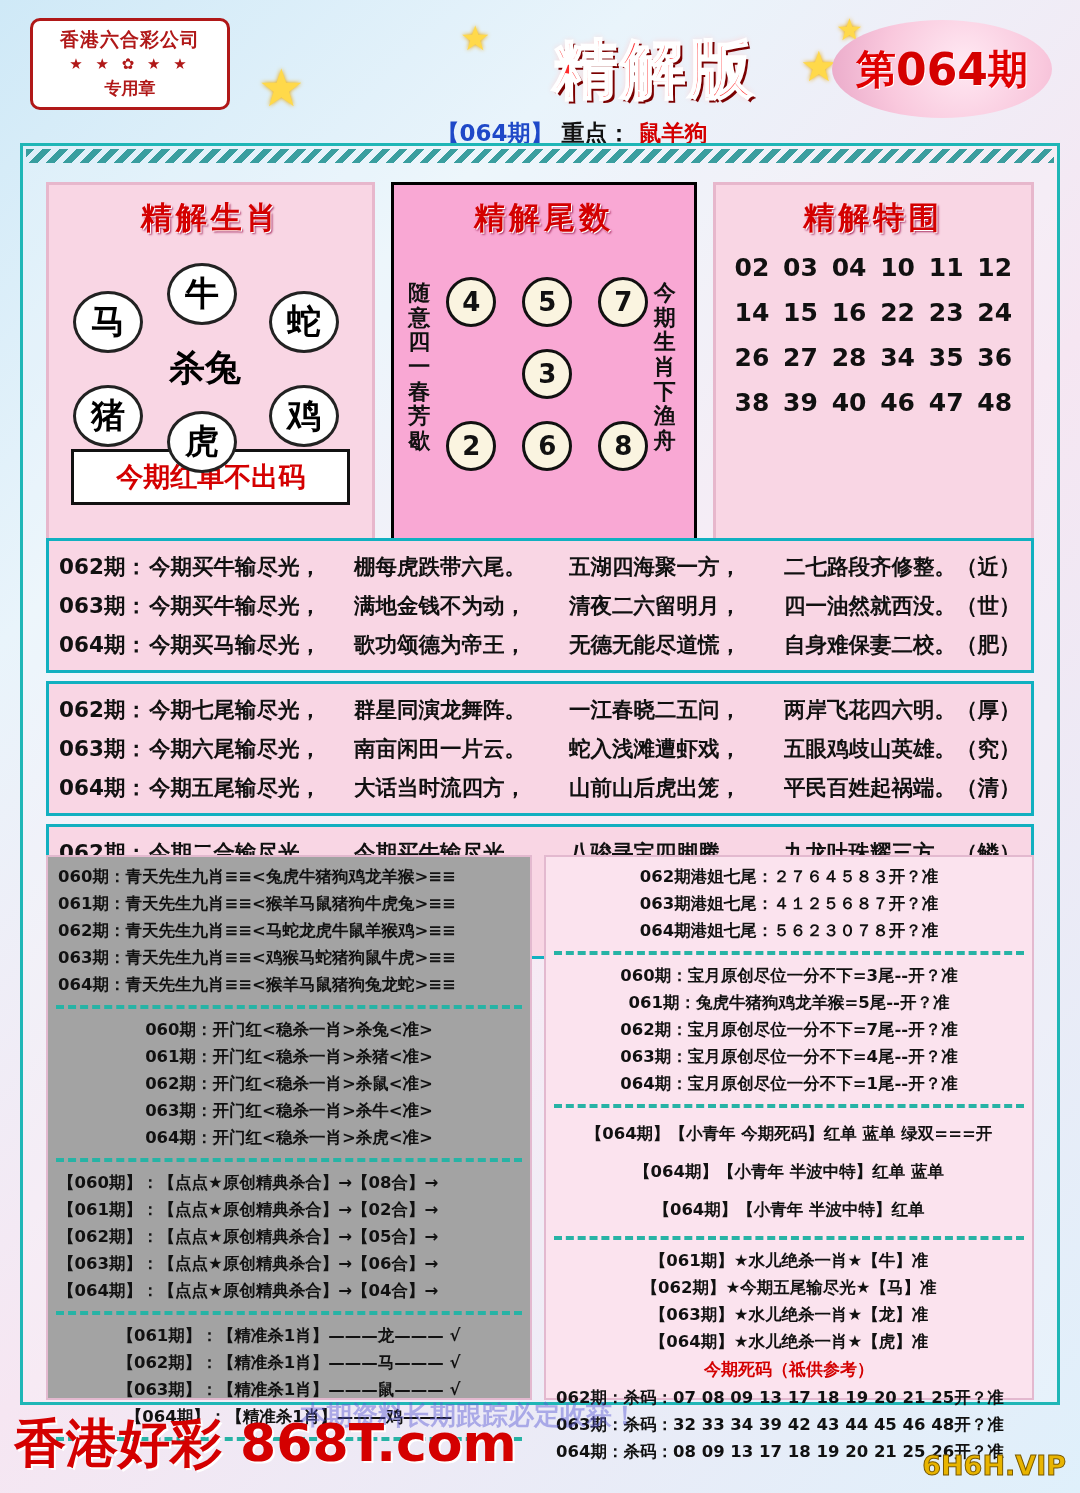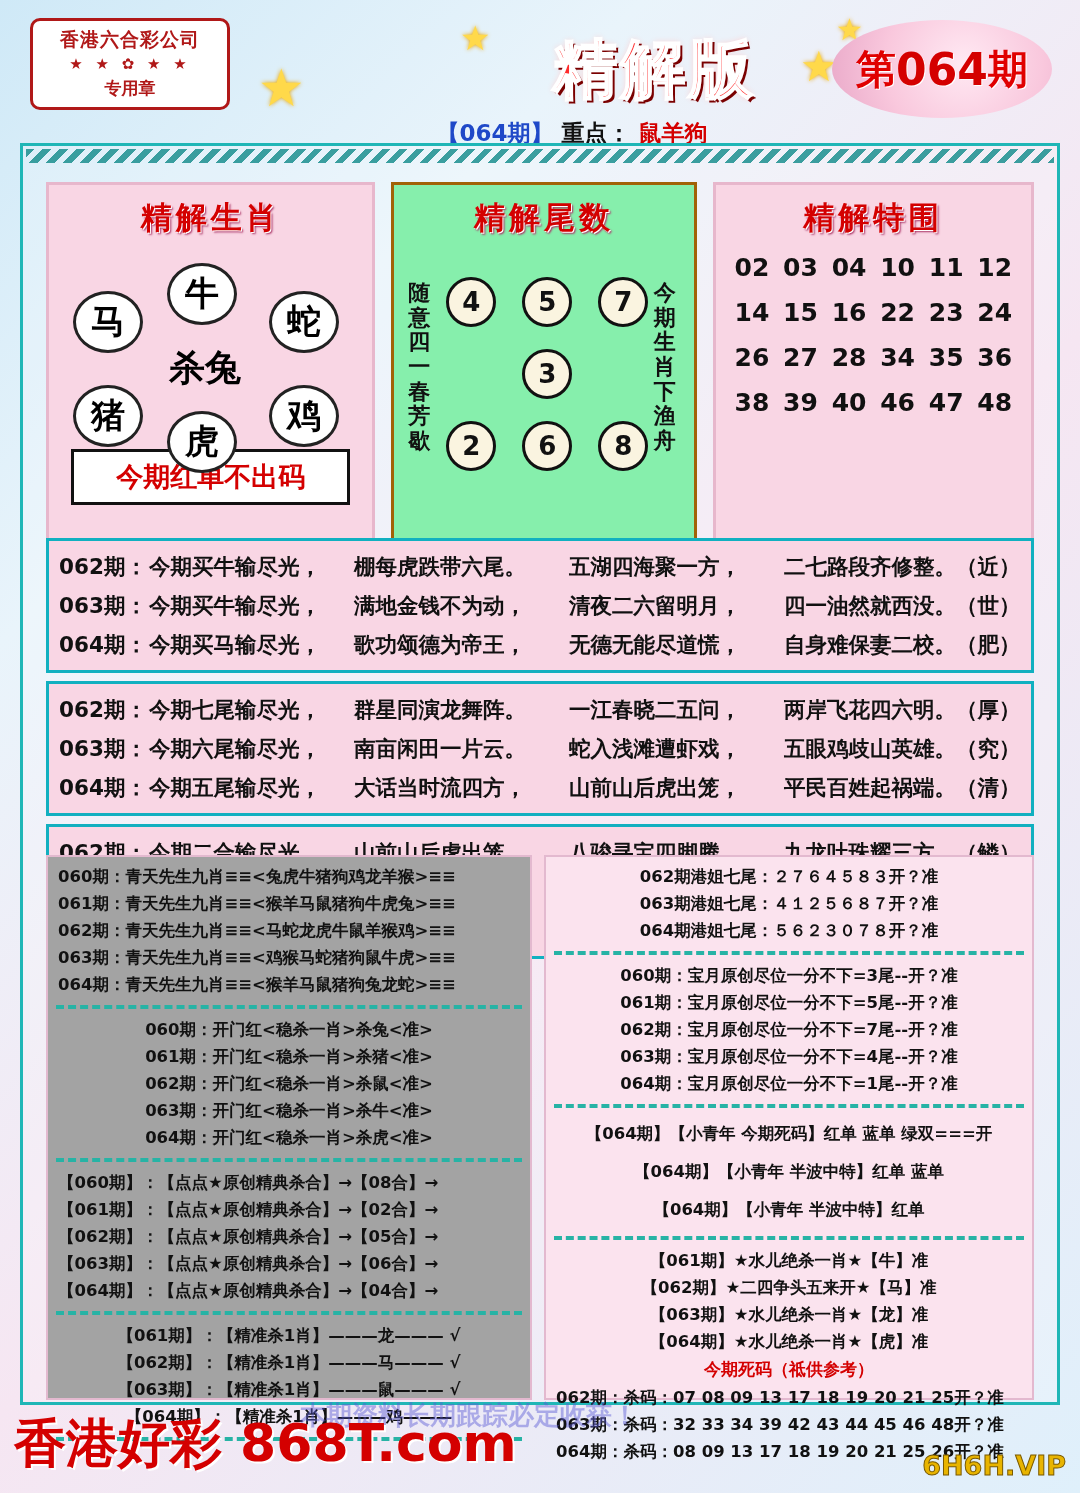--- a/index.html
+++ b/index.html
@@ -55,21 +55,21 @@
     position:absolute; left:26px; top:149px; width:1028px; height:14px;
     background:
       repeating-linear-gradient(135deg,#1b8f8f 0 6px, transparent 6px 12px);
     opacity:.85;
   }
 
   
   .panels{position:absolute; left:46px; top:182px; width:988px; height:424px; display:flex; gap:16px;}
   .panel{position:relative; border:3px solid #d8d8d8;}
   .p1{width:330px; background:#f9d6e4; border:3px solid #e7b7cc;}
-  .p2{width:306px; background:#86efac; border:3px solid #a16207;}
+  .p2{width:306px; background:#f9a8d4; border:3px solid #000000;}
   .p3{width:322px; background:#f9d6e4; border:3px solid #e7b7cc;}
   .ph{
     text-align:center; font-size:31px; font-weight:bold; color:#d40000;
     margin-top:12px; letter-spacing:4px;
     text-shadow:1px 1px 0 #fff, 2px 2px 2px #a36;
   }
   .ph2{color:#d40000;}
   .zodiac-wrap{position:relative; height:200px; margin-top:6px;}
   .zd{
     position:absolute; width:70px; height:62px; border:3px solid #222; border-radius:50%;
@@ -282,21 +282,21 @@
         <span class="c2">大话当时流四方，</span>
         <span class="c3">山前山后虎出笼，</span>
         <span class="c4">平民百姓起祸端。（清）</span>
       </div>
     </div>
 
     <div class="vblock">
       <div class="vrow">
         <span class="lbl">062期：</span>
         <span class="c1">今期二合输尽光，</span>
-        <span class="c2">山前山后虎出笼。</span>
+        <span class="c2">今期买牛输尽光。</span>
         <span class="c3">八骏寻宝四脚腾，</span>
         <span class="c4">九龙吐珠耀三方。（鳞）</span>
       </div>
       <div class="vrow">
         <span class="lbl">063期：</span>
         <span class="c1">今期五合输尽光，</span>
         <span class="c2">二四争头五来开，</span>
         <span class="c3">一六得财爆本期。</span>
         <span class="c4">三前三后同可望。（渔）</span>
       </div>
@@ -339,31 +339,31 @@
       <div class="dashrow"></div>
     </div>
 
     <div class="br">
       <div style="padding-top:6px;"></div>
       <div class="tline ctr">062期港姐七尾：２７６４５８３开？准</div>
       <div class="tline ctr">063期港姐七尾：４１２５６８７开？准</div>
       <div class="tline ctr">064期港姐七尾：５６２３０７８开？准</div>
       <div class="dashrow"></div>
       <div class="tline ctr">060期：宝月原创尽位一分不下=3尾--开？准</div>
-      <div class="tline ctr">061期：宝月原创尽位一分不下=5尾--开？准</div>
+      <div class="tline ctr">061期：兔虎牛猪狗鸡龙羊猴=5尾--开？准</div>
       <div class="tline ctr">062期：宝月原创尽位一分不下=7尾--开？准</div>
       <div class="tline ctr">063期：宝月原创尽位一分不下=4尾--开？准</div>
       <div class="tline ctr">064期：宝月原创尽位一分不下=1尾--开？准</div>
       <div class="dashrow"></div>
       <div class="tline ctr" style="padding:8px 0;">【064期】【小青年 今期死码】红单 蓝单 绿双===开</div>
       <div class="tline ctr" style="padding:8px 0;">【064期】【小青年 半波中特】红单 蓝单</div>
       <div class="tline ctr" style="padding:8px 0;">【064期】【小青年 半波中特】红单</div>
       <div class="dashrow"></div>
       <div class="tline ctr">【061期】★水儿绝杀一肖★【牛】准</div>
-      <div class="tline ctr">【062期】★二四争头五来开★【马】准</div>
+      <div class="tline ctr">【062期】★今期五尾输尽光★【马】准</div>
       <div class="tline ctr">【063期】★水儿绝杀一肖★【龙】准</div>
       <div class="tline ctr">【064期】★水儿绝杀一肖★【虎】准</div>
       <div class="sec-title">今期死码（祗供参考）</div>
       <div class="tline">062期：杀码：07 08 09 13 17 18 19 20 21 25开？准</div>
       <div class="tline">063期：杀码：32 33 34 39 42 43 44 45 46 48开？准</div>
       <div class="tline">064期：杀码：08 09 13 17 18 19 20 21 25 26开？准</div>
     </div>
   </div>
 
   <div class="footer">

